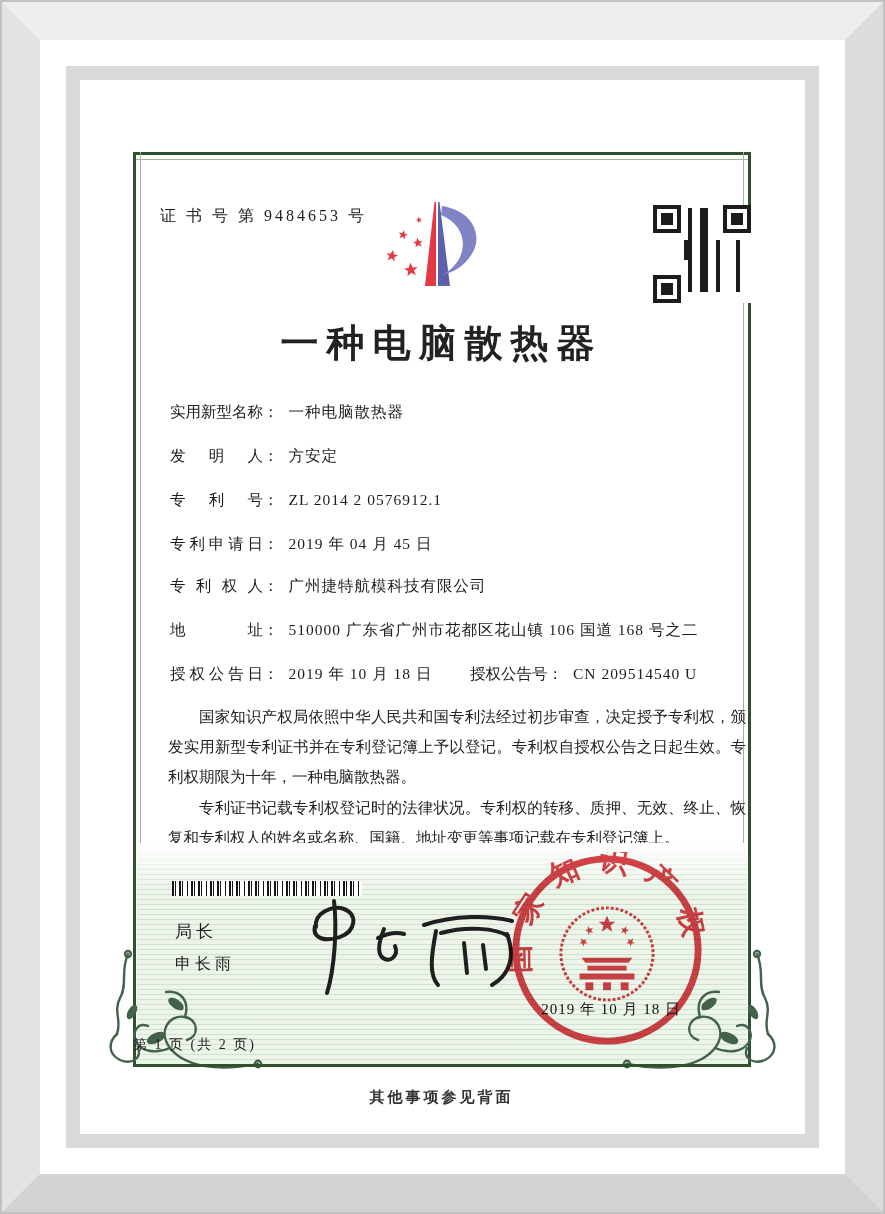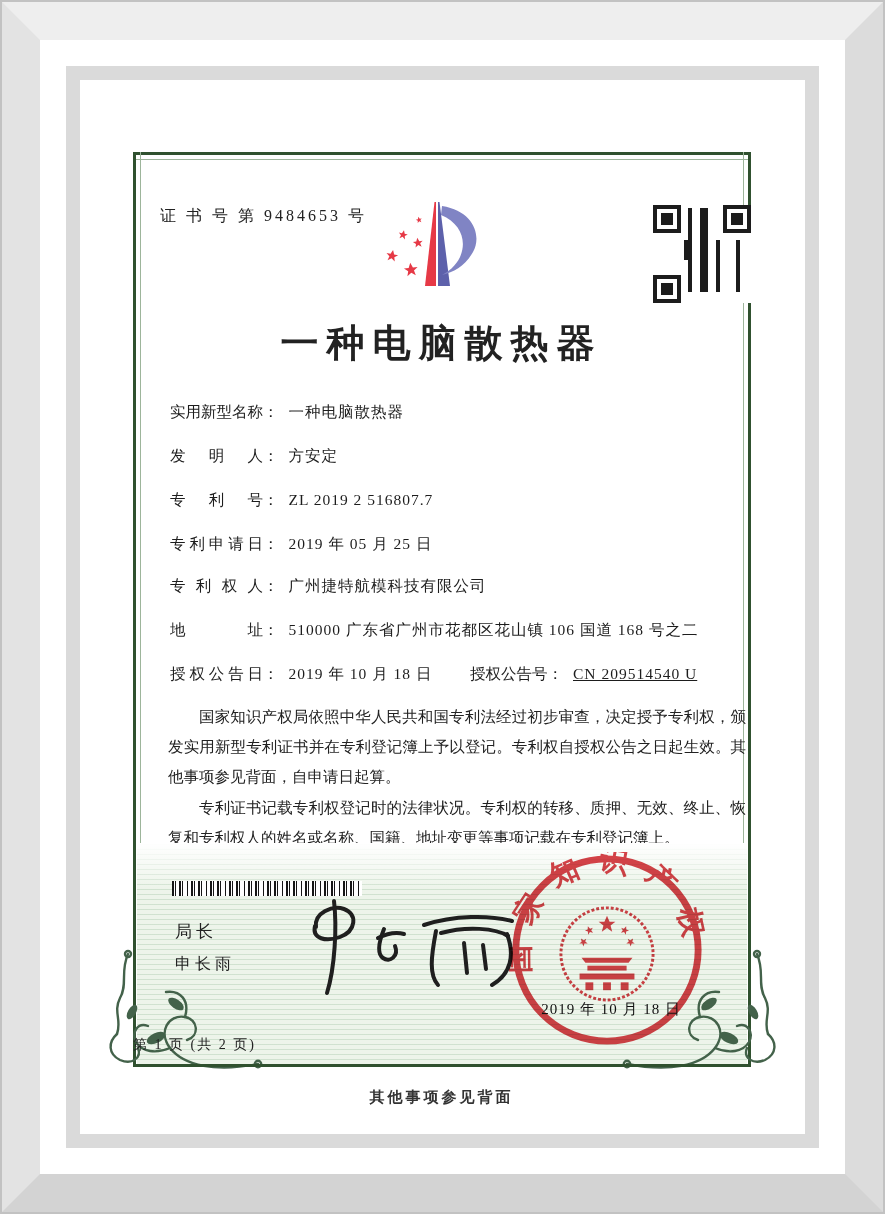--- a/index.html
+++ b/index.html
@@ -28,21 +28,21 @@
   .qf{position:absolute;width:20px;height:20px;border:4px solid #1c1c1c;background:#fff;}
   .qf::before{content:'';position:absolute;inset:4px;background:#1c1c1c;}
   .qf.tl{left:0;top:0;} .qf.tr{right:0;top:0;} .qf.bl{left:0;bottom:0;}
   .logo{left:288px;top:106px;width:132px;height:118px;}
   .title{left:53px;top:238px;width:617px;text-align:center;font-size:38px;font-weight:600;
          letter-spacing:8px;color:#222;}
   .frow{left:90px;width:580px;height:24px;font-size:15.5px;white-space:nowrap;}
   .flabel{display:inline-block;width:6em;text-align:justify;text-align-last:justify;vertical-align:top;}
   .fcolon{display:inline-block;margin-right:10px;}
   .fvalue{letter-spacing:1px;}
-  .grant2{position:absolute;left:300px;top:0;text-decoration:underline;}
+  .grant2{position:absolute;left:300px;top:0;}
   .grant2 .flabel{width:5em;}
   .bodytext{left:88px;top:622px;width:578px;font-size:15.5px;line-height:1.95;text-align:justify;color:#222;}
   .bodytext p{margin:0;text-indent:2em;}
   
   .greenzone{left:57px;top:763px;width:610px;height:222px;
     background-color:#edf4ea;
     background-image:repeating-linear-gradient(0deg,rgba(122,170,128,.25) 0,rgba(122,170,128,.25) 1px,transparent 1px,transparent 5px);}
   .greenzone::before{content:'';position:absolute;left:0;right:0;top:0;height:46px;
     background:linear-gradient(#ffffff,rgba(255,255,255,0));}
   .barcode{left:92px;top:801px;width:190px;height:15px;
@@ -543,40 +543,40 @@
 
     <div class="abs title">一种电脑散热器</div>
 
     <div class="abs frow" style="top:322px">
       <span class="flabel">实用新型名称</span><span class="fcolon">：</span><span class="fvalue">一种电脑散热器</span>
     </div>
     <div class="abs frow" style="top:366px">
       <span class="flabel">发明人</span><span class="fcolon">：</span><span class="fvalue">方安定</span>
     </div>
     <div class="abs frow" style="top:410px">
-      <span class="flabel">专利号</span><span class="fcolon">：</span><span class="fvalue">ZL 2019 2 516807.7</span>
+      <span class="flabel">专利号</span><span class="fcolon">：</span><span class="fvalue">ZL 2014 2 0576912.1</span>
     </div>
     <div class="abs frow" style="top:454px">
-      <span class="flabel">专利申请日</span><span class="fcolon">：</span><span class="fvalue">2019 年 05 月 25 日</span>
+      <span class="flabel">专利申请日</span><span class="fcolon">：</span><span class="fvalue">2019 年 04 月 45 日</span>
     </div>
     <div class="abs frow" style="top:496px">
       <span class="flabel">专利权人</span><span class="fcolon">：</span><span class="fvalue">广州捷特航模科技有限公司</span>
     </div>
     <div class="abs frow" style="top:540px">
       <span class="flabel">地址</span><span class="fcolon">：</span><span class="fvalue">510000 广东省广州市花都区花山镇 106 国道 168 号之二</span>
     </div>
     <div class="abs frow" style="top:584px">
       <span class="flabel">授权公告日</span><span class="fcolon">：</span><span class="fvalue">2019 年 10 月 18 日</span>
       <span class="grant2">
         <span class="flabel">授权公告号</span><span class="fcolon">：</span><span class="fvalue">CN 209514540 U</span>
       </span>
     </div>
 
     <div class="abs bodytext">
-      <p>国家知识产权局依照中华人民共和国专利法经过初步审查，决定授予专利权，颁发实用新型专利证书并在专利登记簿上予以登记。专利权自授权公告之日起生效。其他事项参见背面，自申请日起算。</p>
+      <p>国家知识产权局依照中华人民共和国专利法经过初步审查，决定授予专利权，颁发实用新型专利证书并在专利登记簿上予以登记。专利权自授权公告之日起生效。专利权期限为十年，一种电脑散热器。</p>
       <p>专利证书记载专利权登记时的法律状况。专利权的转移、质押、无效、终止、恢复和专利权人的姓名或名称、国籍、地址变更等事项记载在专利登记簿上。</p>
     </div>
 
     <div class="abs greenzone"></div>
 
     <div class="abs barcode"></div>
 
     <div class="abs sig-title">局长</div>
     <div class="abs sig-name">申长雨</div>
 

